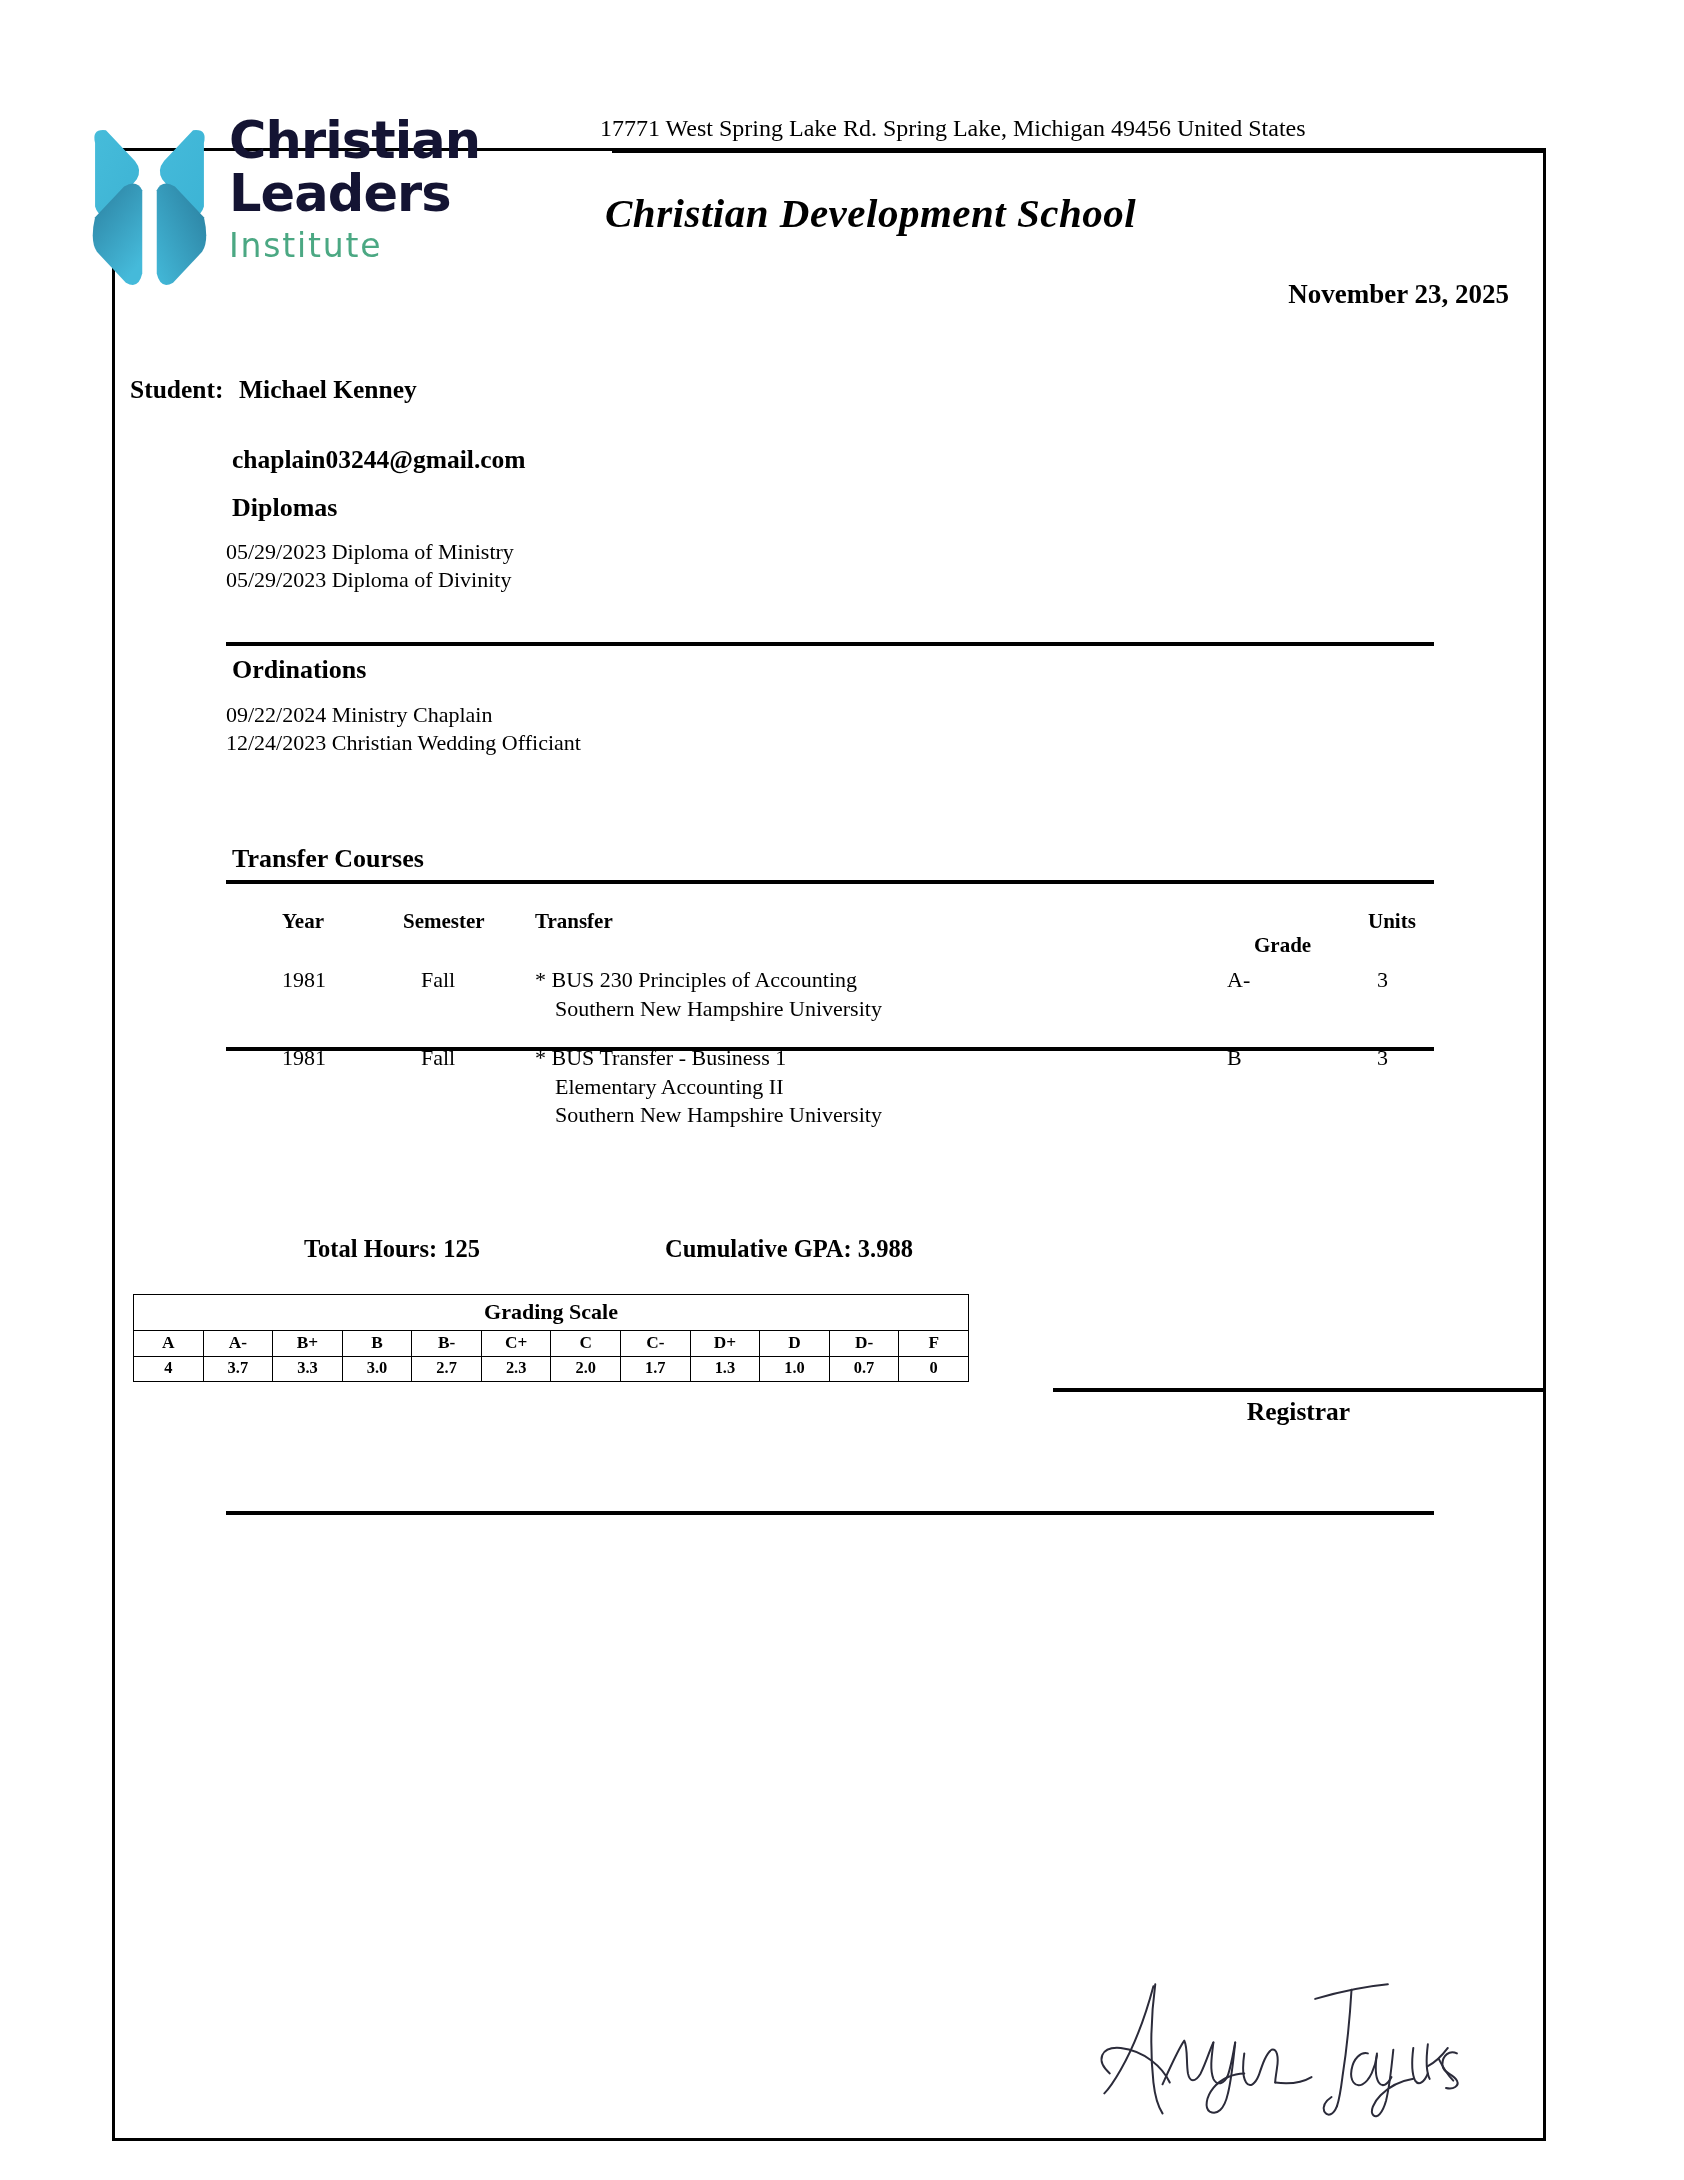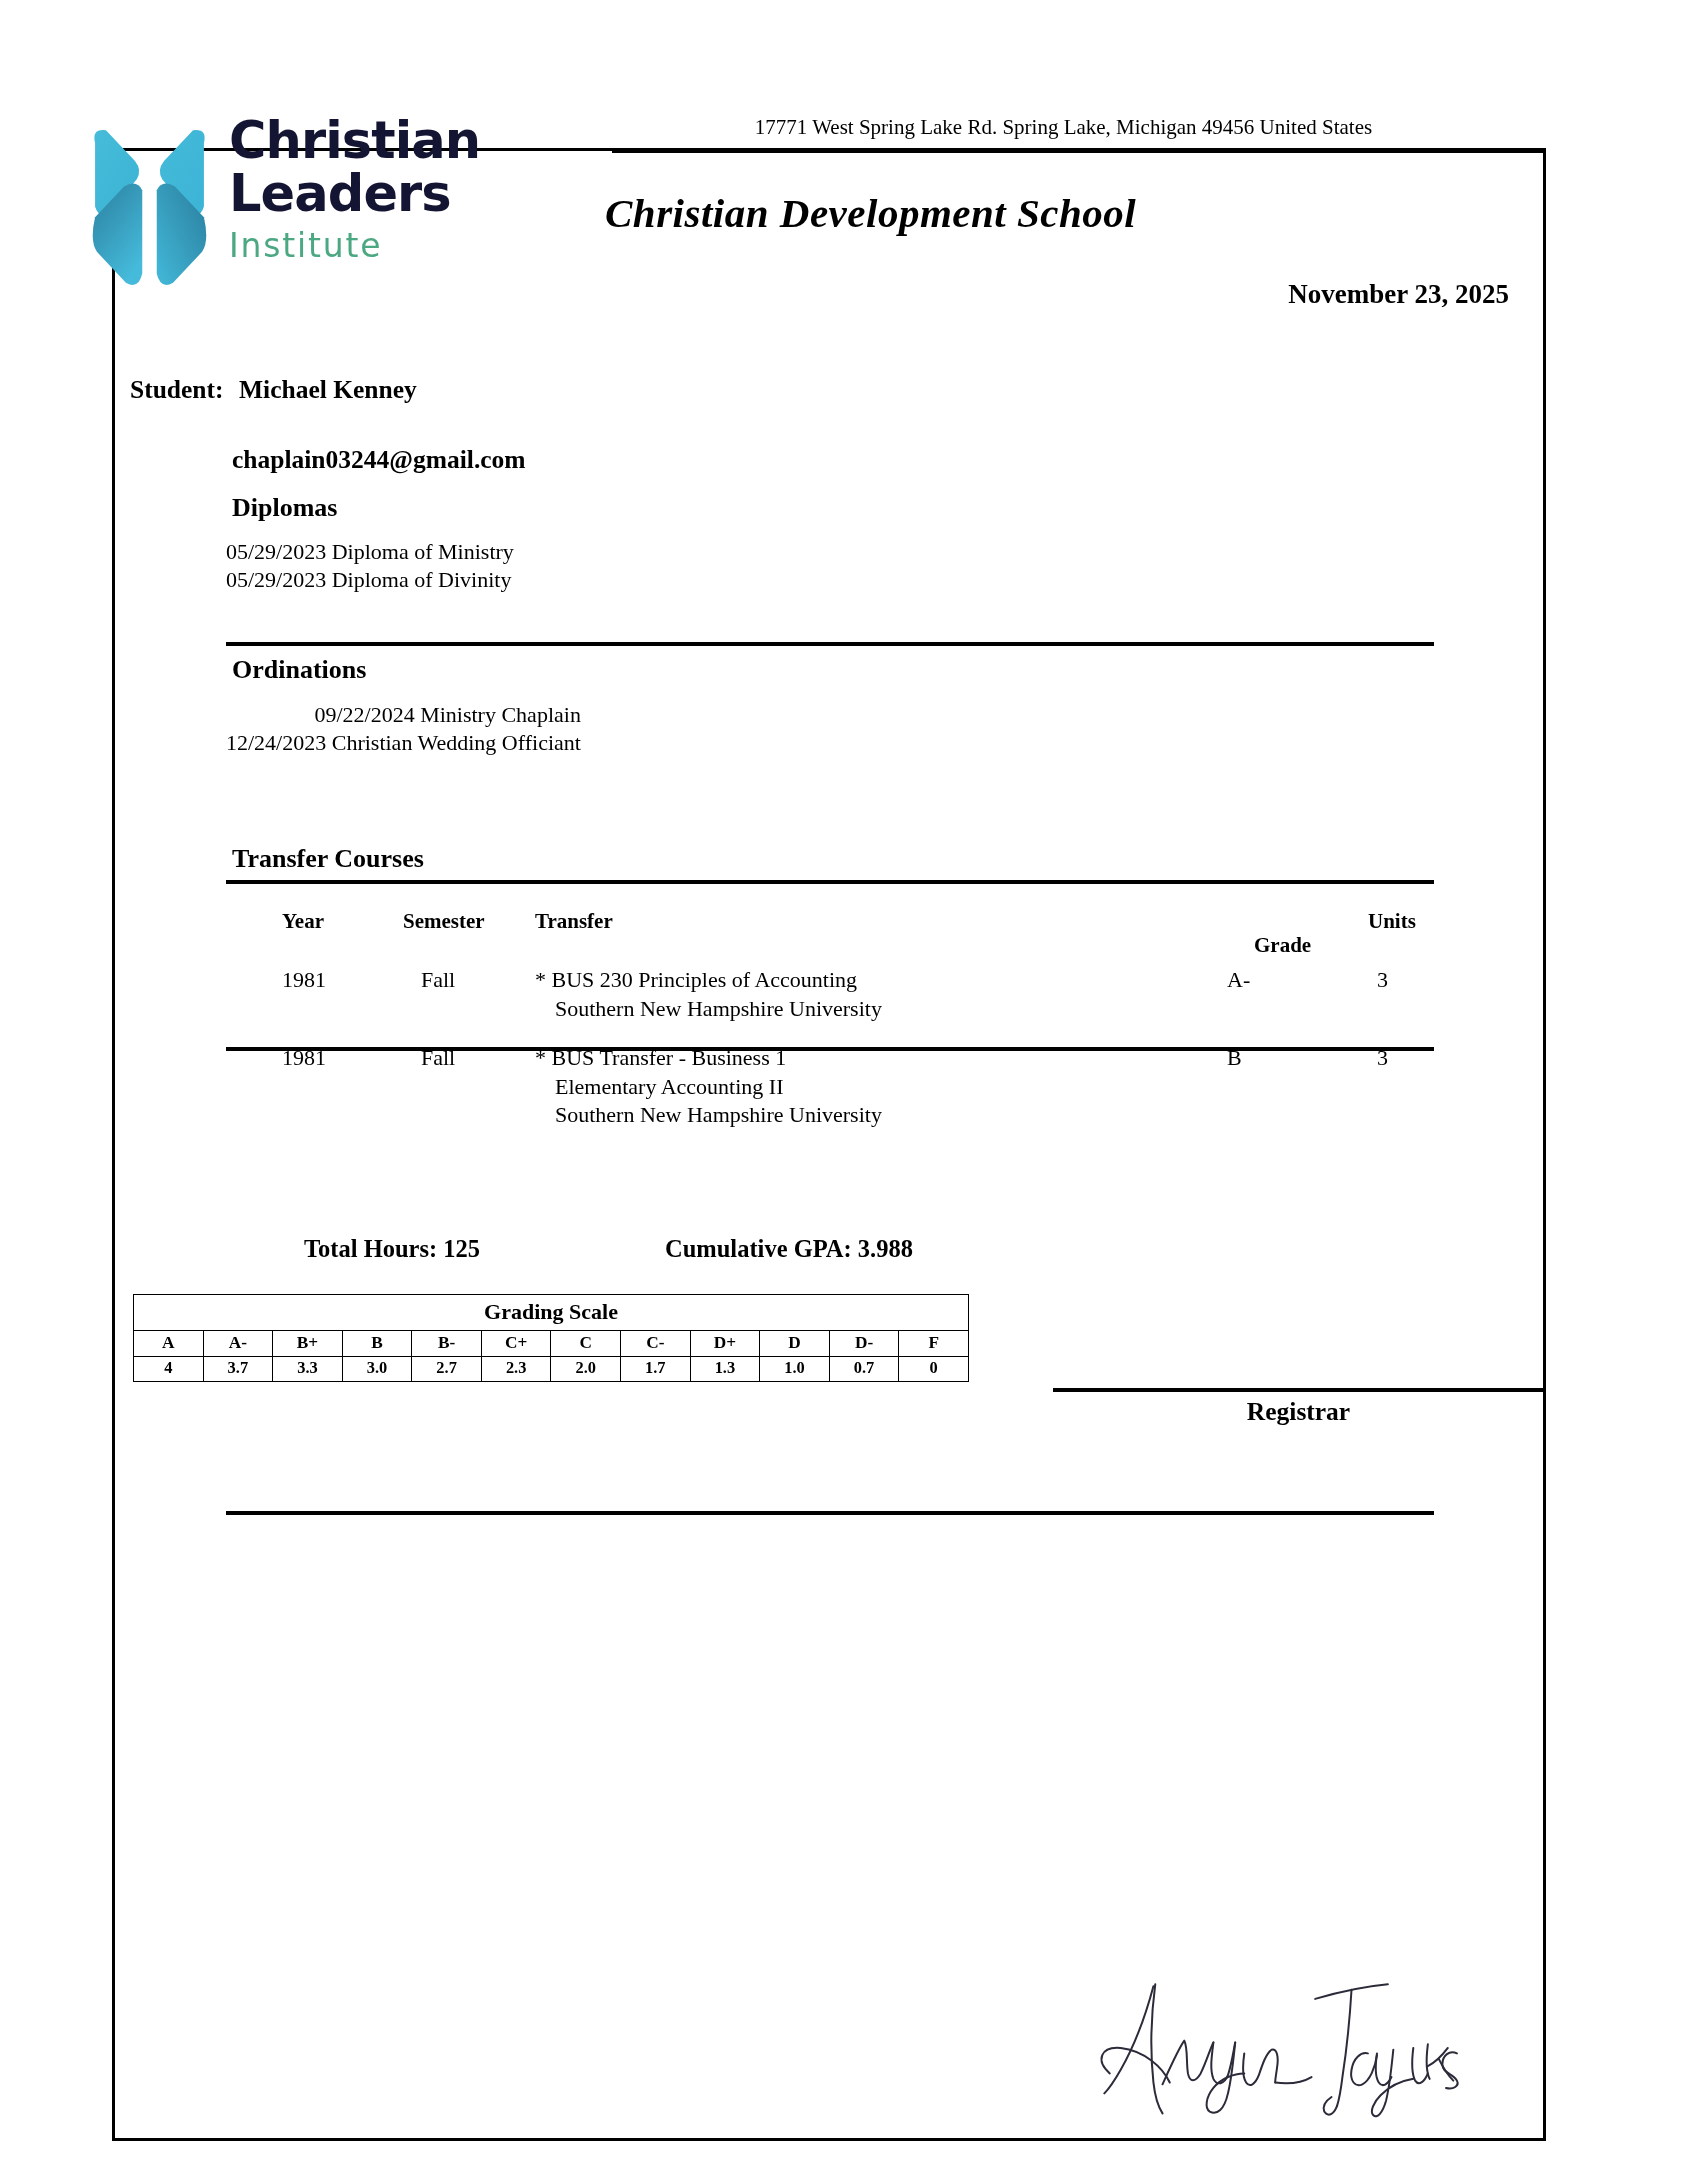--- a/index.html
+++ b/index.html
@@ -64,22 +64,21 @@
     color: #4ba883;
     margin-top: 5.5px;
   }
 
   
   .address-line {
     position: absolute;
     left: 600px;
     top: 115px;
     width: 927px;
-    text-align: center;
-    font-size: 21px;
+    font-size: 24px;
     letter-spacing: 0px;
   }
   .header-rule {
     position: absolute;
     left: 612px;
     top: 148px;
     width: 934px;
     height: 4.5px;
     background: #000000;
   }
@@ -304,21 +303,21 @@
 
 <div class="section-head" style="top:493px;">Diplomas</div>
 <div class="section-list" style="top:538px;">
   <div>05/29/2023 Diploma of Ministry</div>
   <div>05/29/2023 Diploma of Divinity</div>
 </div>
 
 <div class="rule" style="left:226px; top:642px; width:1208px;"></div>
 
 <div class="section-head" style="top:655px;">Ordinations</div>
-<div class="section-list" style="top:701px;text-align:right;">
+<div class="section-list" style="top:701px;">
   <div>09/22/2024 Ministry Chaplain</div>
   <div>12/24/2023 Christian Wedding Officiant</div>
 </div>
 
 <div class="tc-head">Transfer Courses</div>
 <div class="rule" style="left:226px; top:880px; width:1208px;"></div>
 
 <div class="tc-table-headers">
   <span class="col-year">Year</span>
   <span class="col-sem">Semester</span>

